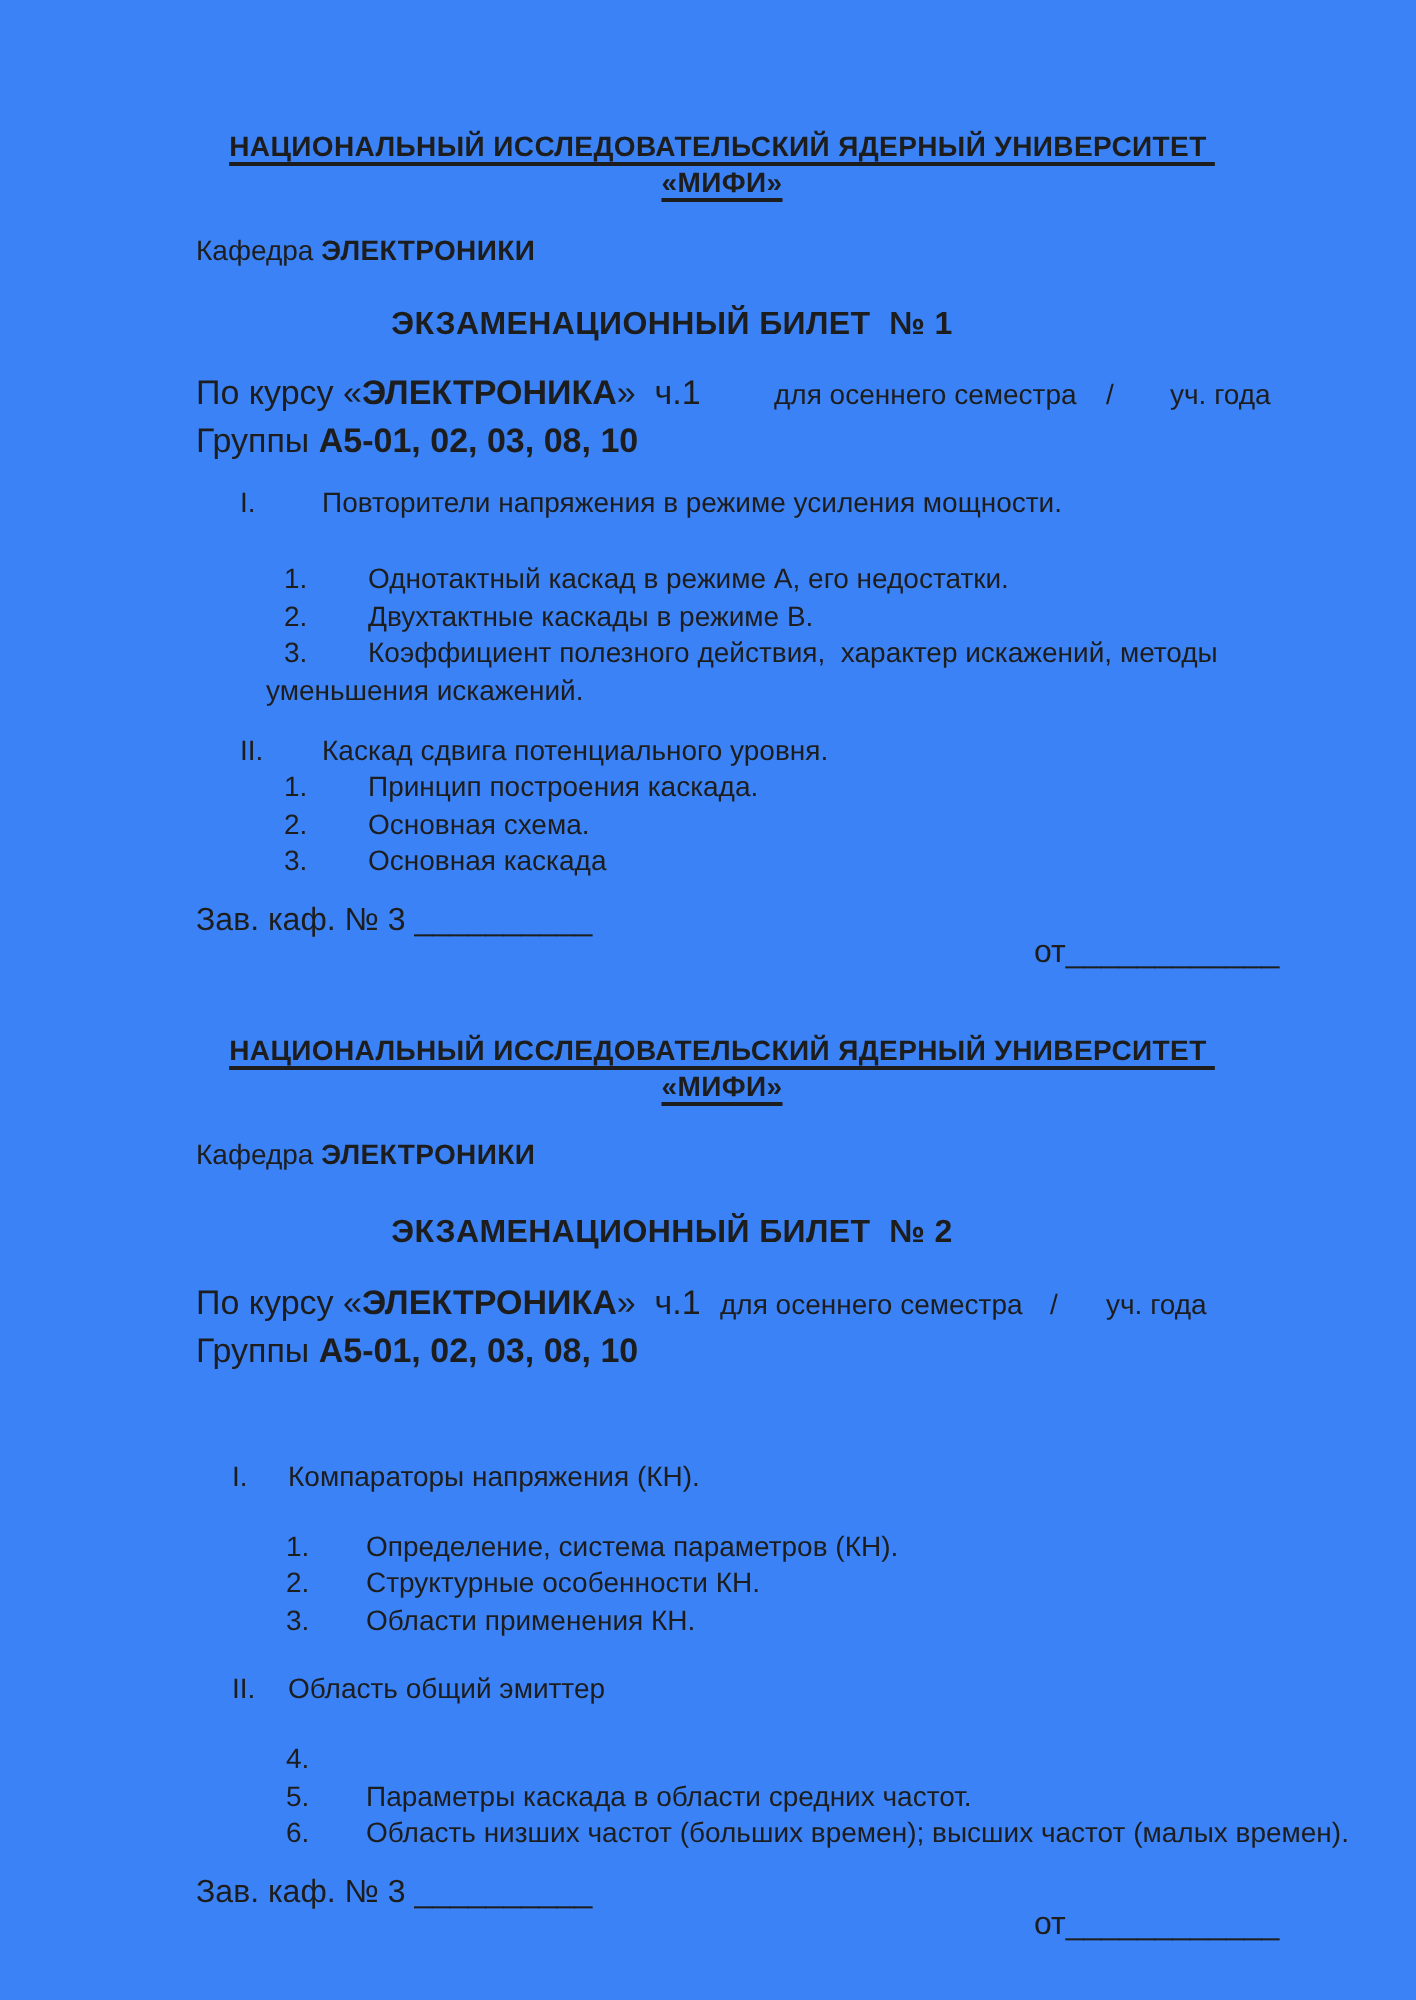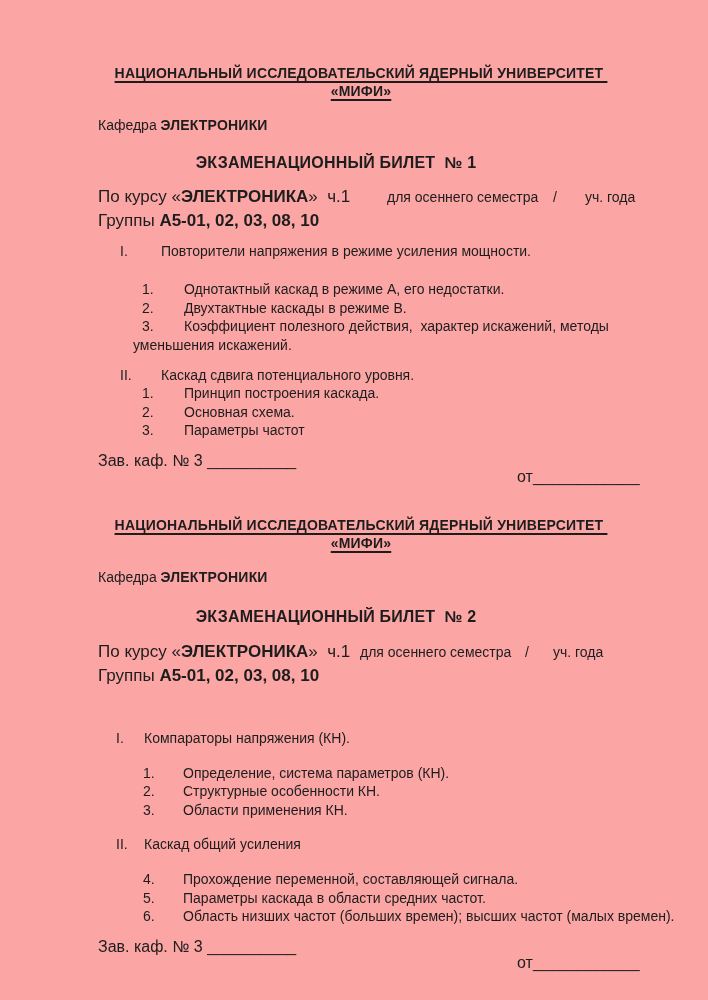--- a/index.html
+++ b/index.html
@@ -2,21 +2,21 @@
 <html><head>
 <meta charset="utf-8">
 <style>
   html,body{margin:0;padding:0;}
   body{
     width:708px;height:1000px;background:#ffffff;
     font-family:"Liberation Sans", sans-serif;
     color:#1d1d1d;
     -webkit-font-smoothing:antialiased;
   }
-  .page{position:relative;width:708px;height:1000px;background:#fca5a5;overflow:hidden;}
+  .page{position:relative;width:708px;height:1000px;background:#3b82f6;overflow:hidden;}
   .content{margin:0 63px 0 98px;width:547px;}
 
   .uni{font-weight:700;font-size:14px;line-height:18px;text-align:center;
        text-decoration:underline;text-underline-offset:3px;text-decoration-thickness:1.5px;
        padding-right:21px;letter-spacing:.2px;}
   .t1 .uni{margin-top:64px;}
   .t2 .uni{margin-top:46px;}
 
   .dept{font-size:14px;line-height:18px;text-align:left;padding-right:52px;margin-top:16px;}
   .dept b{font-weight:700;letter-spacing:.2px;}
@@ -112,21 +112,21 @@
         <div class="item">
           <span class="in">1.</span>
           <span class="itxt">Принцип построения каскада.</span>
         </div>
         <div class="item">
           <span class="in">2.</span>
           <span class="itxt">Основная схема.</span>
         </div>
         <div class="item">
           <span class="in">3.</span>
-          <span class="itxt">Параметры частот</span>
+          <span class="itxt">Основная каскада</span>
         </div>
       </div>
 
       <div class="footer">
         <span>Зав. каф. № 3 __________</span>
         <span class="ot">от____________</span>
       </div>
     </section>
 
     <section class="ticket t2">
@@ -159,26 +159,25 @@
           <span class="itxt">Структурные особенности КН.</span>
         </div>
         <div class="item">
           <span class="in">3.</span>
           <span class="itxt">Области применения КН.</span>
         </div>
       </div>
 
       <div class="sec-head sec2-head">
         <span class="rn">II.</span>
-        <span class="itxt">Каскад общий усиления</span>
+        <span class="itxt">Область общий эмиттер</span>
       </div>
       <div class="sec2-items">
         <div class="item">
           <span class="in">4.</span>
-          <span class="itxt">Прохождение переменной, составляющей сигнала.</span>
         </div>
         <div class="item">
           <span class="in">5.</span>
           <span class="itxt">Параметры каскада в области средних частот.</span>
         </div>
         <div class="item">
           <span class="in">6.</span>
           <span class="itxt">Область низших частот (больших времен); высших частот (малых времен).</span>
         </div>
       </div>

